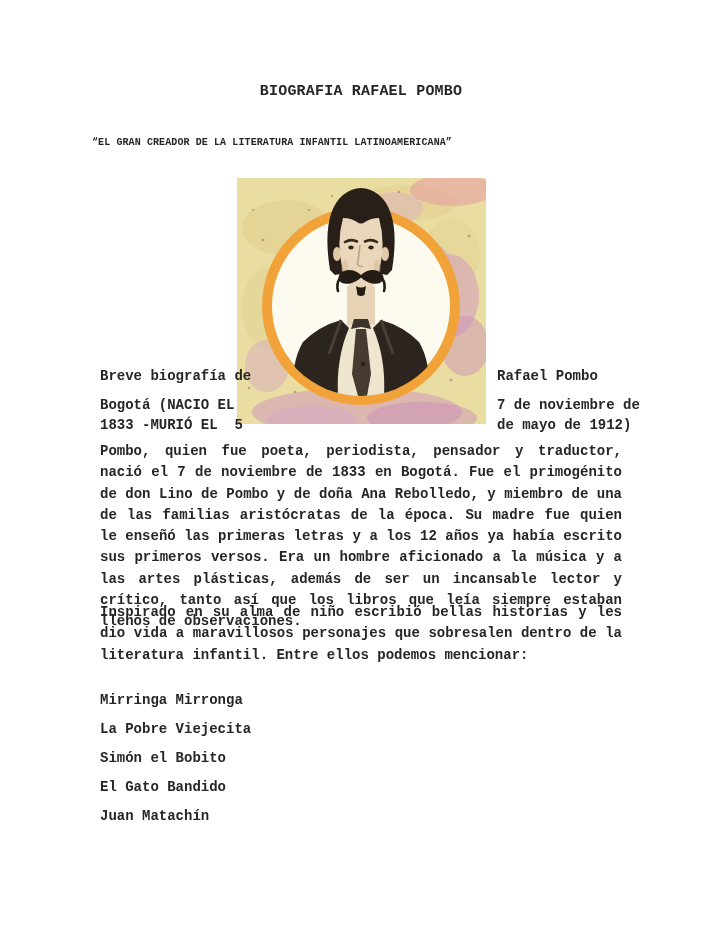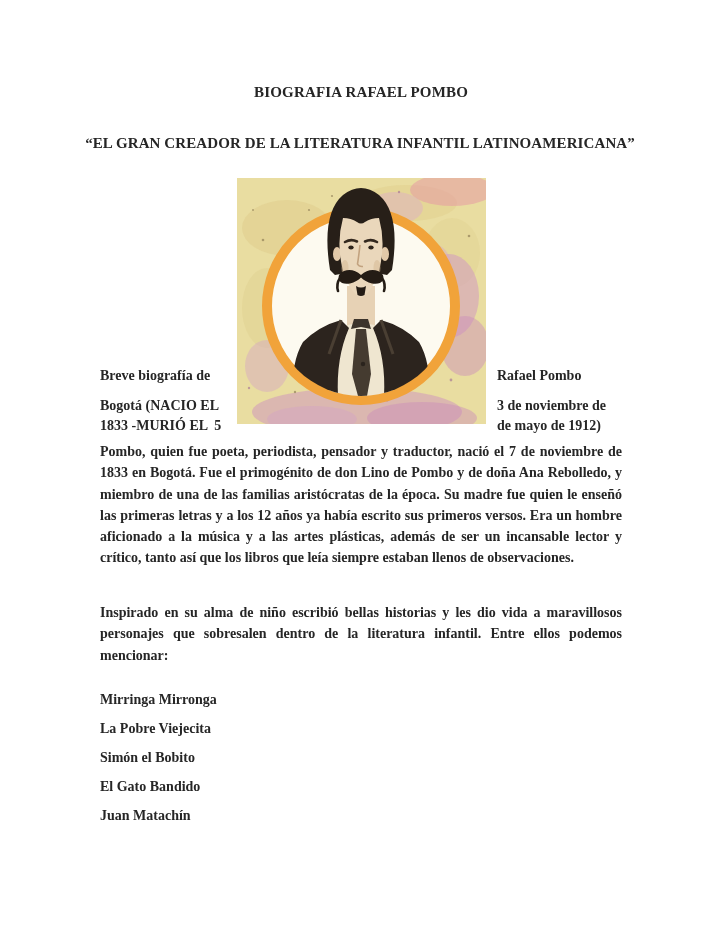--- a/index.html
+++ b/index.html
@@ -1,27 +1,27 @@
 <!DOCTYPE html>
 <html><head>
 <meta charset="utf-8">
 <style>
   html,body { margin:0; padding:0; background:#ffffff; }
   .page {
     position:relative; width:720px; height:931px; background:#ffffff;
-    font-family:Liberation Serif, serif;
+    font-family:Liberation Mono, monospace;
     font-weight:bold; color:#262626; overflow:hidden;
   }
   .title {
     position:absolute; top:84px; left:100px; width:522px;
     text-align:center; font-size:15px; line-height:16px; letter-spacing:0.2px;
   }
   .subtitle {
-    position:absolute; top:135px; left:80px; width:560px;
-    text-align:center; font-size:15px; line-height:16px; letter-spacing:0.1px;
+    position:absolute; top:135px; left:92px; width:560px;
+    font-size:10px; line-height:16px; letter-spacing:0.1px;
   }
   .figure {
     position:absolute; top:178px; left:237px; width:249px; height:246px;
   }
   .figure svg { display:block; }
   .wrap-col { position:absolute; font-size:14px; }
   .wrap-left  { top:367px; left:100px; width:132px; }
   .wrap-right { top:367px; left:497px; width:126px; }
   .wrap-intro { line-height:18px; margin-bottom:11px; white-space:pre; }
   .wrap-dates div { line-height:19.5px; white-space:pre; }
@@ -133,21 +133,21 @@
     <div class="wrap-intro">Breve biografía de</div>
     <div class="wrap-dates">
       <div>Bogotá (NACIO EL</div>
       <div>1833 -MURIÓ EL  5</div>
     </div>
   </div>
 
   <div class="wrap-col wrap-right">
     <div class="wrap-intro">Rafael Pombo</div>
     <div class="wrap-dates">
-      <div>3 de noviembre de</div>
+      <div>7 de noviembre de</div>
       <div>de mayo de 1912)</div>
     </div>
   </div>
 
   <div class="para para1">Pombo, quien fue poeta, periodista, pensador y traductor, nació el 7 de noviembre de 1833 en Bogotá. Fue el primogénito de don Lino de Pombo y de doña Ana Rebolledo, y miembro de una de las familias aristócratas de la época. Su madre fue quien le enseñó las primeras letras y a los 12 años ya había escrito sus primeros versos. Era un hombre aficionado a la música y a las artes plásticas, además de ser un incansable lector y crítico, tanto así que los libros que leía siempre estaban llenos de observaciones.</div>
 
   <div class="para para2">Inspirado en su alma de niño escribió bellas historias y les dio vida a maravillosos personajes que sobresalen dentro de la literatura infantil. Entre ellos podemos mencionar:</div>
 
   <ul class="works">
     <li>Mirringa Mirronga</li>

